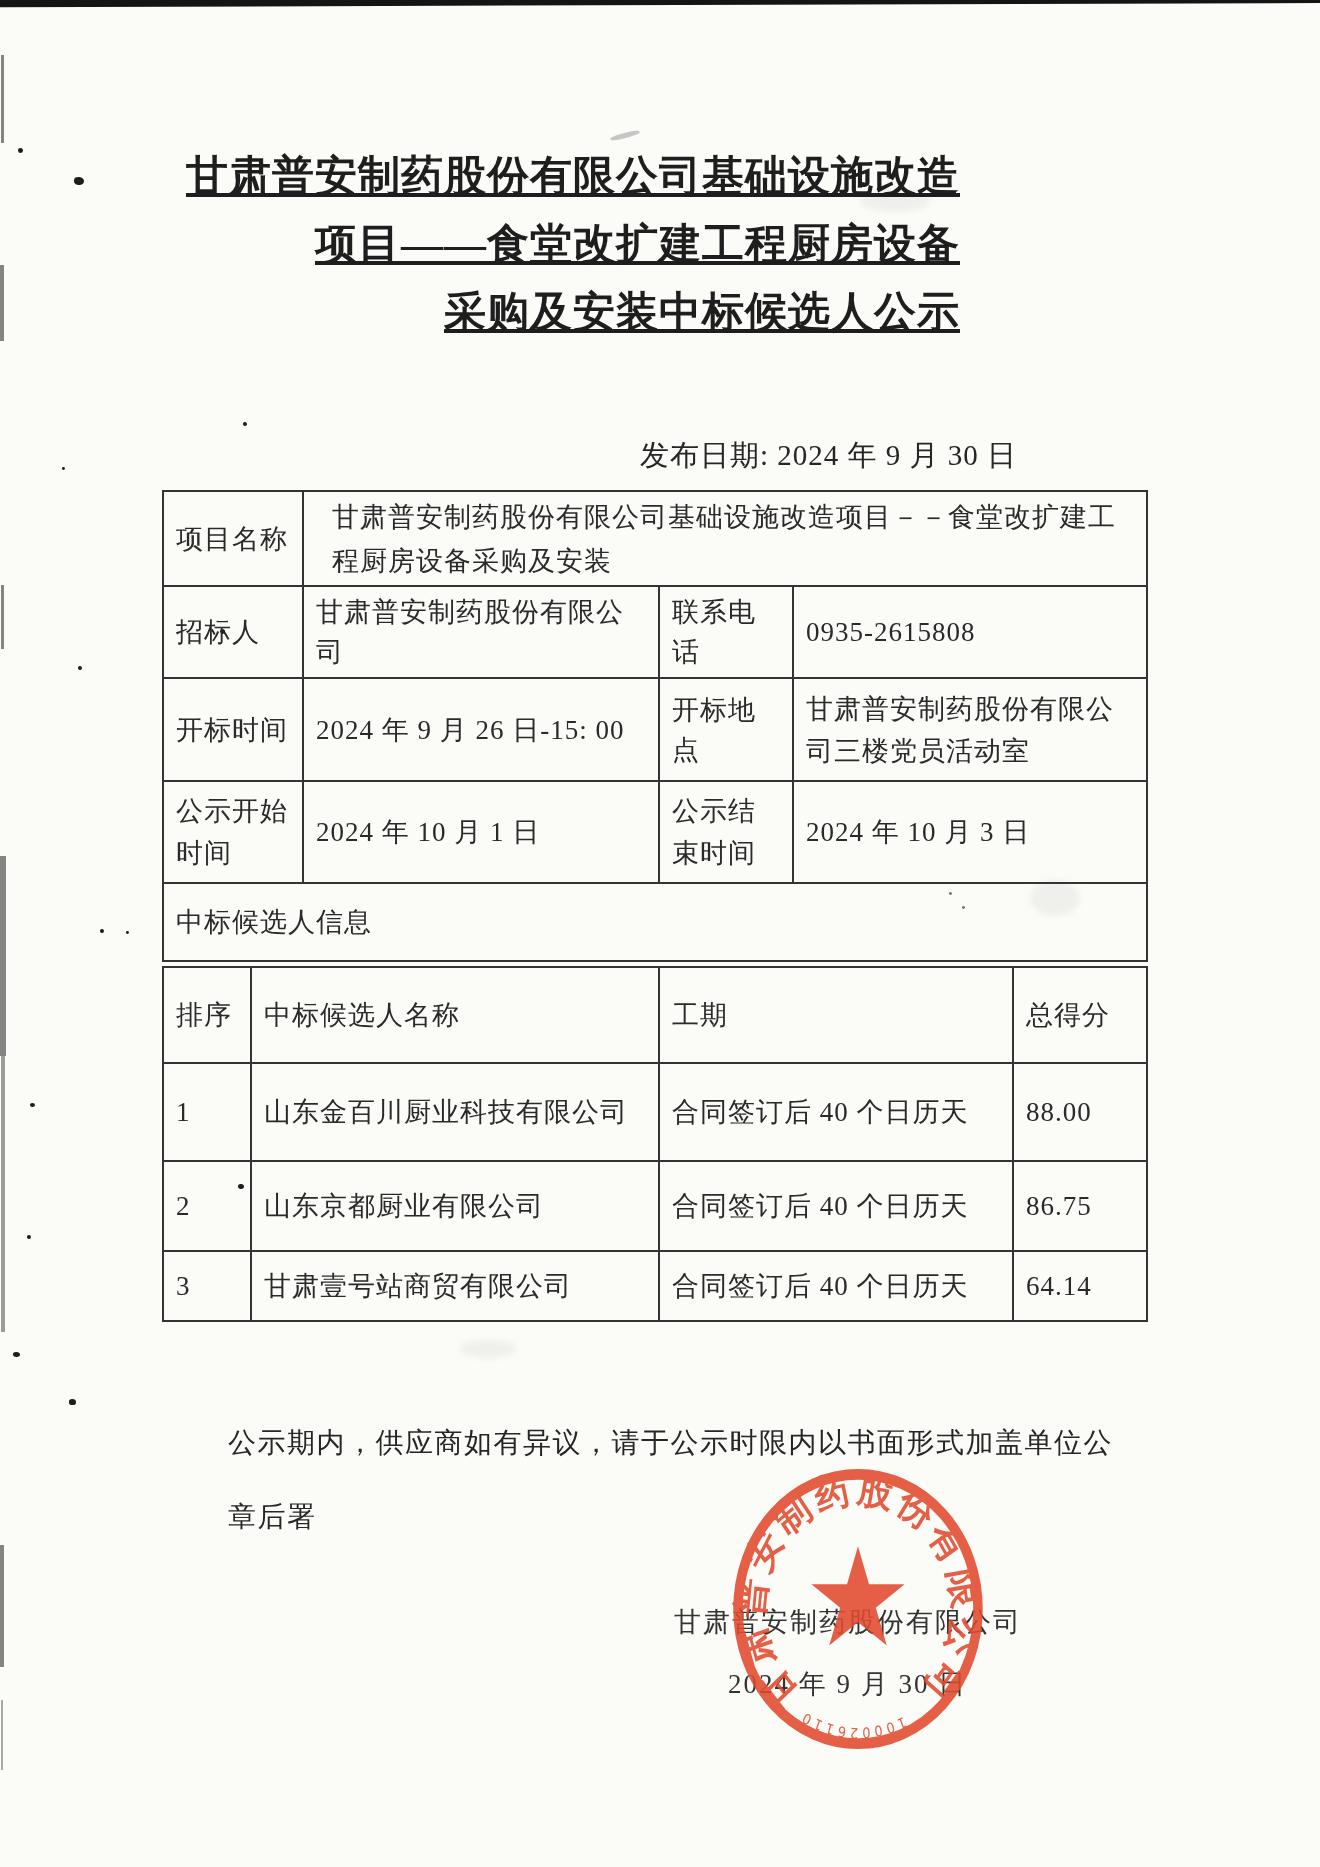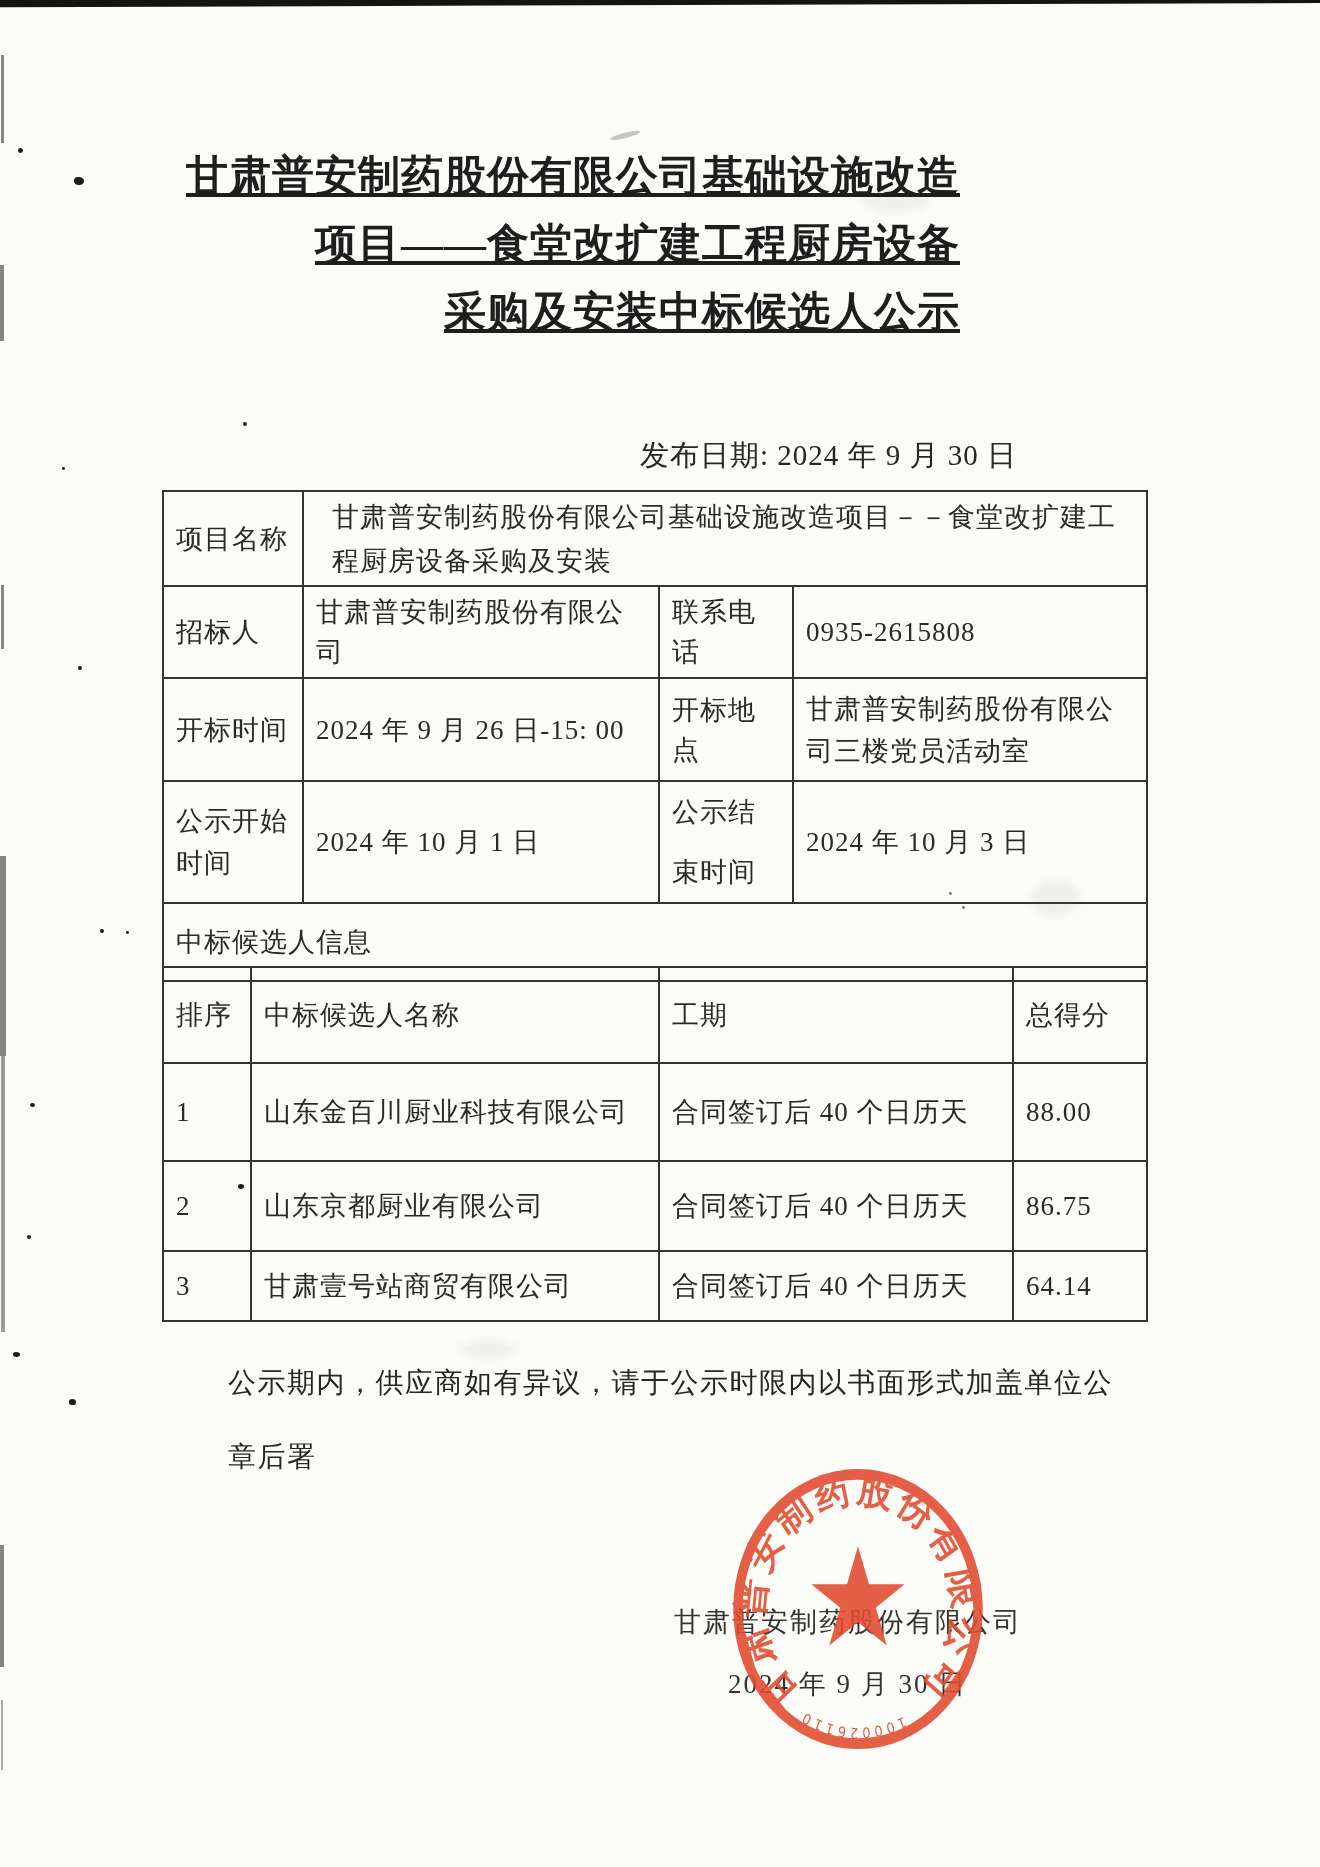--- a/index.html
+++ b/index.html
@@ -27,21 +27,21 @@
   .pub-date{position:absolute;top:436px;left:640px;font-size:29px;letter-spacing:1px;}
   table{border-collapse:collapse;table-layout:fixed;position:absolute;left:162px;}
   td,th{
     border:2px solid #343434;font-size:27px;font-weight:normal;
     text-align:left;vertical-align:middle;padding:0 12px;
     line-height:40px;letter-spacing:1px;color:#2a2a2a;
   }
   .t-info{top:490px;width:984px;}
   .t-cand{top:966px;width:984px;}
   .cell-left{text-align:left;line-height:44px;padding-left:28px;}
-  .notice{position:absolute;top:1346px;left:150px;width:980px;font-size:28px;line-height:74px;letter-spacing:1.5px;}
+  .notice{position:absolute;top:1406px;left:150px;width:980px;font-size:28px;line-height:74px;letter-spacing:1.5px;}
   .notice .l1{padding-left:78px;}
   .sig-company{position:absolute;top:1604px;left:674px;font-size:27px;letter-spacing:2px;color:#333;}
   .sig-date{position:absolute;top:1666px;left:728px;font-size:27px;letter-spacing:2px;color:#333;}
   .seal{position:absolute;left:727px;top:1462px;width:262px;height:294px;opacity:.88;pointer-events:none;}
 </style>
 </head>
 <body>
 
 <div class="top-edge"></div>
 <div class="streak" style="left:1px;top:55px;width:3px;height:88px;"></div>
@@ -99,21 +99,21 @@
   </tr>
   <tr style="height:103px">
     <td>开标时间</td>
     <td>2024 年 9 月 26 日-15: 00</td>
     <td>开标地点</td>
     <td style="line-height:42px;">甘肃普安制药股份有限公司三楼党员活动室</td>
   </tr>
   <tr style="height:102px">
     <td style="line-height:42px;">公示开始时间</td>
     <td>2024 年 10 月 1 日</td>
-    <td style="line-height:60px;">公示结束时间</td>
+    <td style="line-height:42px;">公示结束时间</td>
     <td>2024 年 10 月 3 日</td>
   </tr>
   <tr style="height:78px">
     <td colspan="4">中标候选人信息</td>
   </tr>
 </tbody>
   </table>
 
 <table class="t-cand">
   <colgroup>

